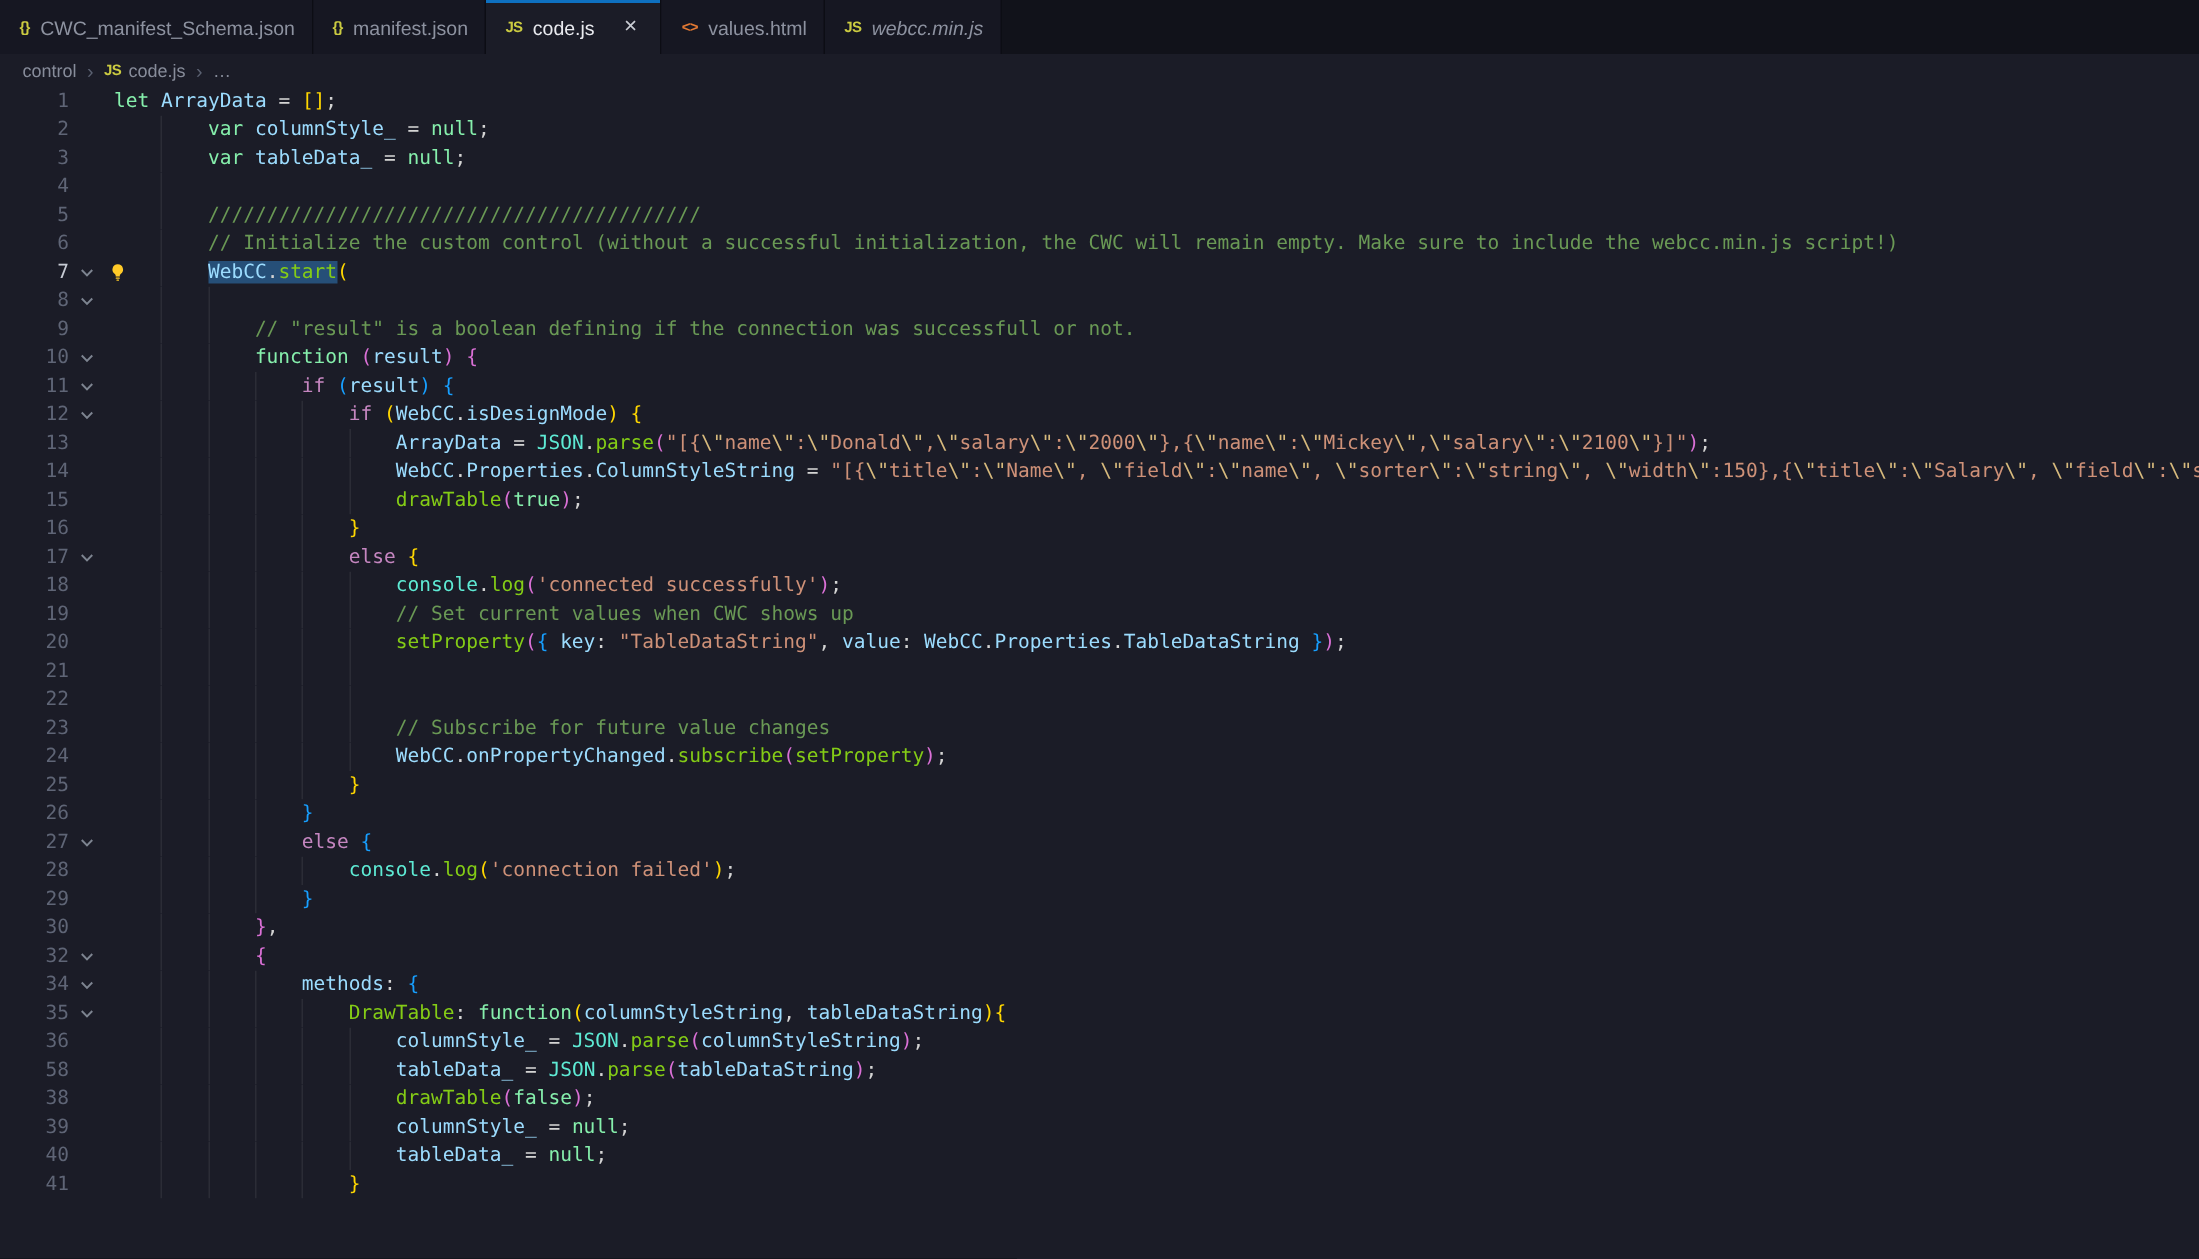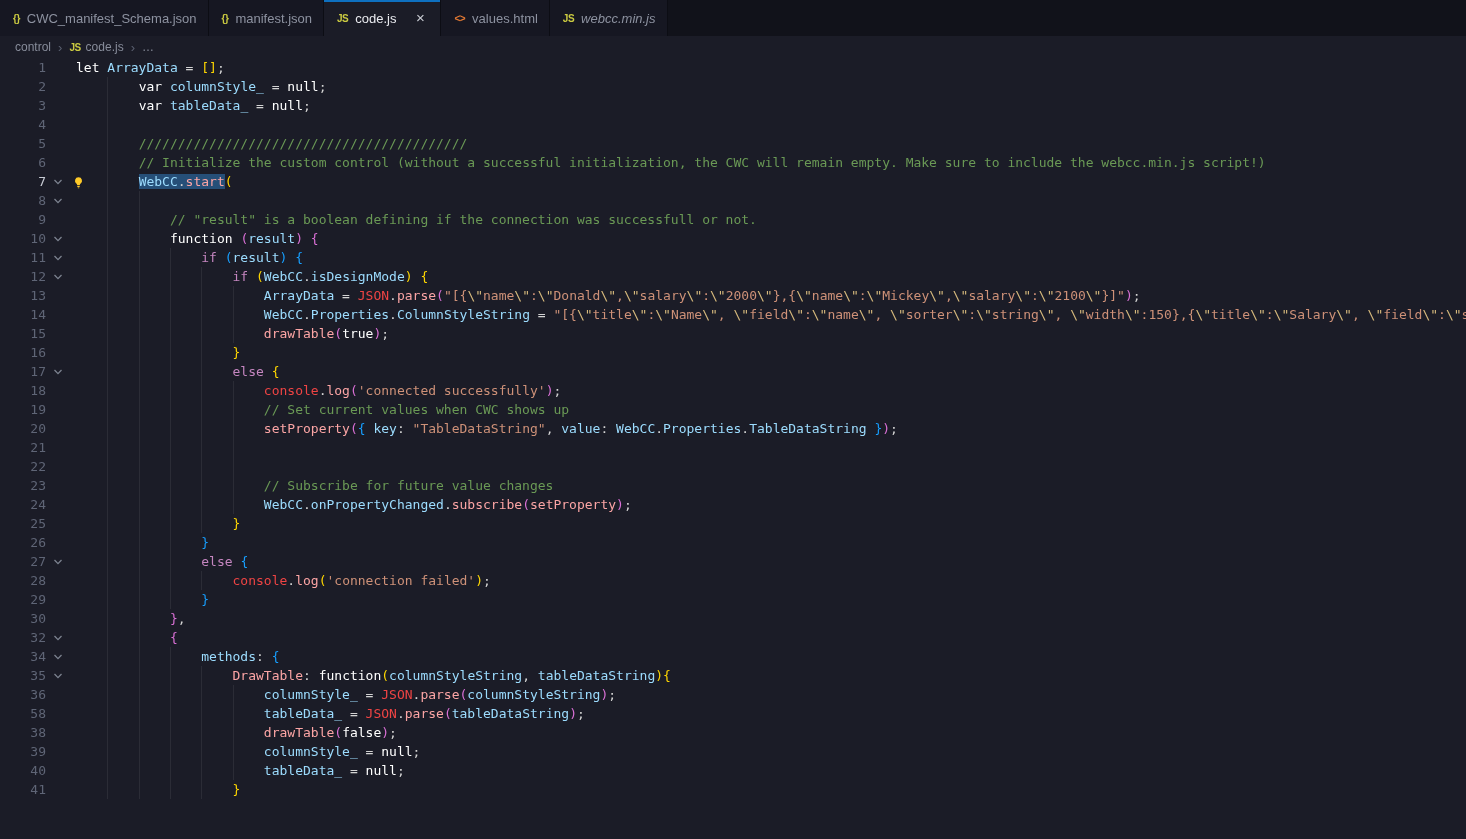--- a/index.html
+++ b/index.html
@@ -28,23 +28,23 @@
   .editor{position:relative;font-family:"DejaVu Sans Mono",monospace;font-size:13px;
           line-height:19px;color:#d4d4d4;}
   .row{display:flex;height:19px;}
   .ln{width:46px;flex:none;text-align:right;color:#5f6576;user-select:none;}
   .row.cur .ln{color:#c7cbd4;}
   .fold{width:24px;flex:none;display:flex;align-items:center;justify-content:center;}
   .code{flex:1;position:relative;white-space:pre;padding-left:6px;overflow:hidden;}
   .guide{position:absolute;top:0;bottom:0;width:1px;background:rgba(255,255,255,0.07);}
   .bulb{position:absolute;left:2px;top:3px;}
   
-  .kw{color:#ffffff}.ctl{color:#C586C0}.var{color:#9CDCFE}.fn{color:#fca5a5}
+  .kw{color:#86efac}.ctl{color:#C586C0}.var{color:#9CDCFE}.fn{color:#84cc16}
   .str{color:#CE9178}.esc{color:#D7BA7D}.com{color:#6A9955}.pun{color:#D4D4D4}
-  .lib{color:#ef4444}.b1{color:#FFD700}.b2{color:#DA70D6}.b3{color:#179FFF}
+  .lib{color:#5eead4}.b1{color:#FFD700}.b2{color:#DA70D6}.b3{color:#179FFF}
   .sel{background:#264F78;}
 </style>
 </head>
 <body>
 
 <div class="app">
   <div class="tabbar" id="tabbar">
       <div class="tab">
         <span class="ticon ic-json">{}</span>
         <span class="tlabel">CWC_manifest_Schema.json</span>

